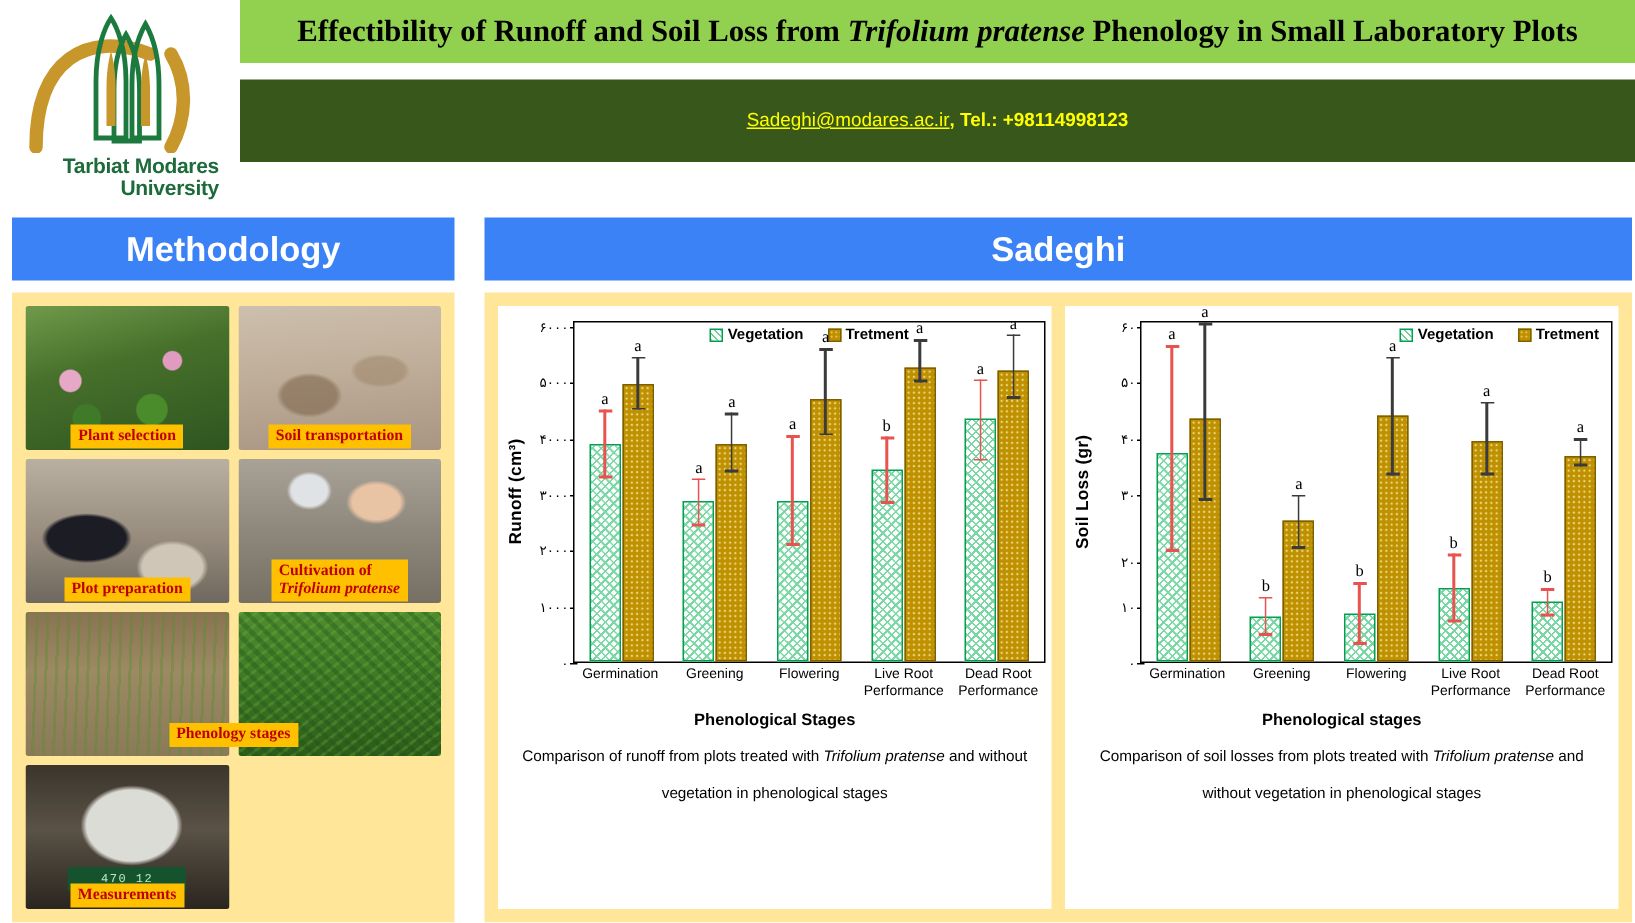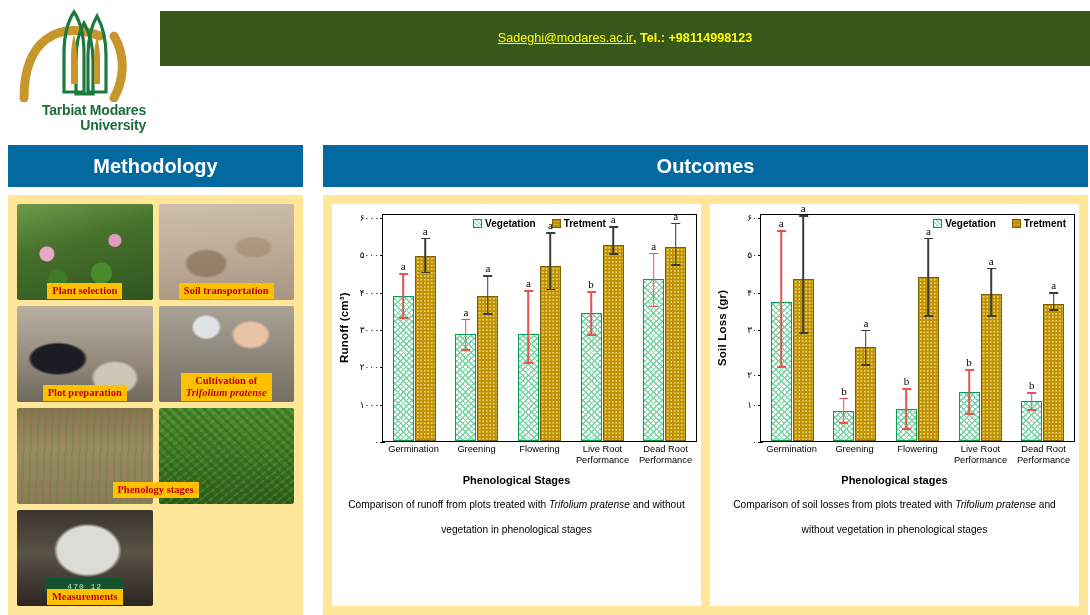--- a/index.html
+++ b/index.html
@@ -49,23 +49,23 @@
   .byline-line {
     color: #ffff00; font-size: 12.6px; line-height: 17px;
     text-align: center; font-family: "Liberation Sans", sans-serif;
   }
   .byline-line b { font-weight: bold; }
   .byline-line .ul { text-decoration: underline; }
 
   
   .sec-row { display: flex; width: 1090px; height: 42px; margin-top: 5px; }
   .sec-head {
-    background: #0369a1; color: #ffffff;
+    background: #3b82f6; color: #ffffff;
     display: flex; align-items: center; justify-content: center;
-    font-weight: bold; font-size: 20px;
+    font-weight: bold; font-size: 23px;
     font-family: "Liberation Sans", sans-serif;
   }
   .sec-method { width: 295px; margin-left: 8px; }
   .sec-spacer { width: 12px; }
   .sec-outcome { width: 765px; margin-left: 8px; }
 
   
   .body-row { display: flex; width: 1090px; height: 420px; margin-top: 8px; }
 
   
@@ -82,21 +82,21 @@
   .photo {
     position: relative; overflow: hidden;
     display: flex; align-items: flex-end; justify-content: center;
   }
   .photo-img { position: absolute; inset: 3px; border-radius: 2px; }
   .plabel {
     position: relative; z-index: 3;
     background: #ffc000; color: #c00000;
     font-family: "Liberation Serif", serif;
     font-weight: bold; font-size: 10.5px; line-height: 12px;
-    padding: 2px 5px; text-align: center;
+    padding: 2px 5px; 
     margin-bottom: 4px; white-space: nowrap;
   }
   .plabel .it { font-style: italic; }
   .plabel.wide { white-space: normal; }
   .plabel-span {
     position: absolute; left: 50%; transform: translateX(-50%);
     z-index: 5;
   }
 
   
@@ -282,31 +282,34 @@
         </g>
       </svg>
     </div>
     <div class="logo-name">
       <div>Tarbiat Modares</div>
       <div>University</div>
     </div>
   </div>
 
   <div class="header-right">
+    <div class="title-bar">
+      <div class="title-text"><span>Effectibility of Runoff and Soil Loss from </span><span class="it">Trifolium pratense</span><span>  Phenology in Small Laboratory Plots</span></div>
+    </div>
 
     <div class="byline-bar">
       <div class="byline-line"><span class="ul">Sadeghi@modares.ac.ir</span><b>, Tel.:</b><b> +98114998123</b></div>
     </div>
   </div>
 </div>
 
 <div class="sec-row">
   <div class="sec-head sec-method">Methodology</div>
   <div class="sec-spacer"></div>
-  <div class="sec-head sec-outcome">Outcomes</div>
+  <div class="sec-head sec-outcome">Sadeghi</div>
 </div>
 
 <div class="body-row">
 
   <div class="method-panel" id="method-grid">
       <div class="photo">
         <div class="photo-img img-clover"></div>
         <div class="plabel">Plant selection</div>
       </div>
       <div class="photo">

